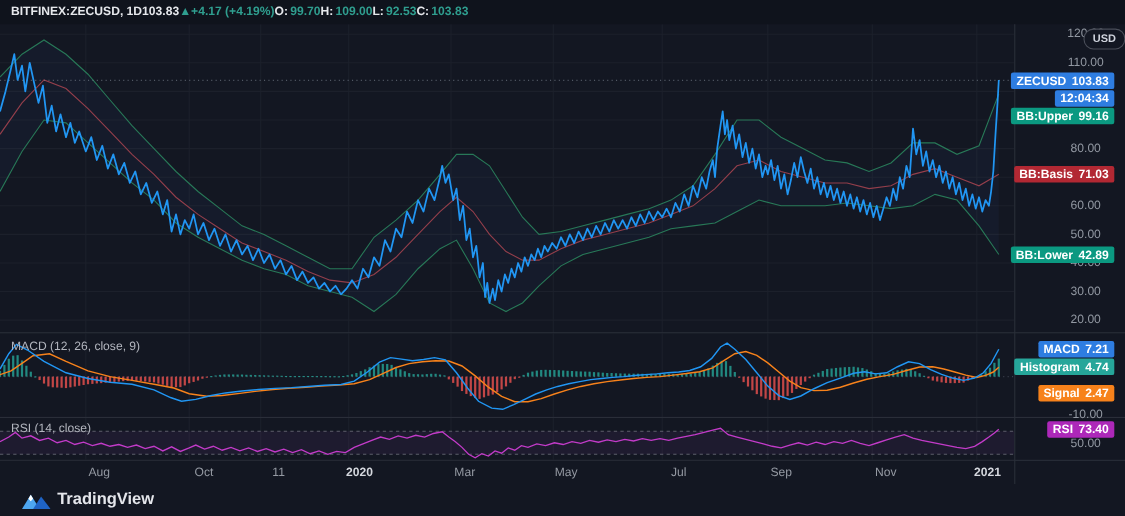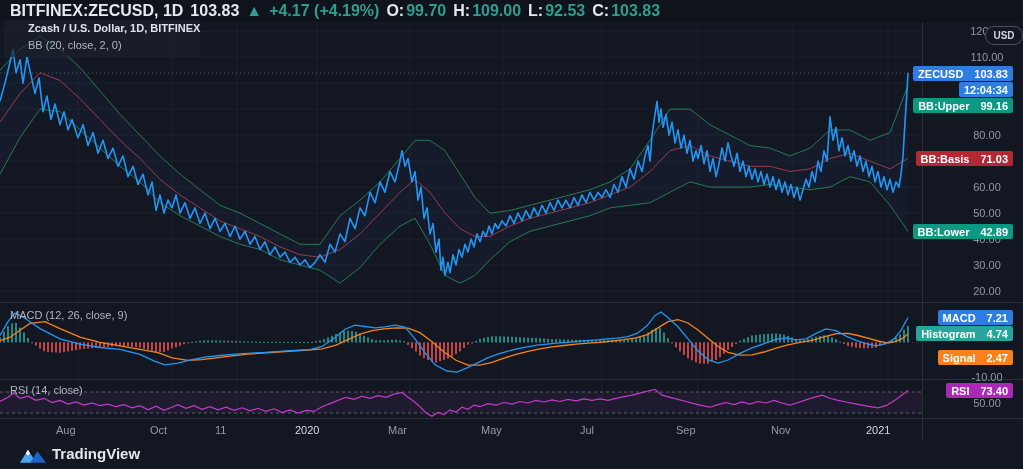--- a/index.html
+++ b/index.html
@@ -1,45 +1,45 @@
 <!DOCTYPE html>
 <html><head>
 <meta charset="utf-8">
 <style>
   html,body{margin:0;padding:0;background:#0c0f16;}
   #app{position:relative;width:1023px;height:469px;background:#131722;overflow:hidden;
        font-family:"Liberation Sans","DejaVu Sans",sans-serif;color:#d1d4dc;}
   
   .hdr{position:absolute;top:0;left:0;right:0;height:22px;background:#0f131c;display:flex;
-       align-items:center;padding-left:10px;gap:7px;font-size:16px;font-weight:700;white-space:nowrap;}
+       align-items:center;padding-left:10px;font-size:11px;font-weight:700;white-space:nowrap;}
   .hdr .teal{color:#2f9e8f;}
   .hdr .w{color:#e6e8ec;}
   .hdr .ohlc{display:flex;gap:2px;align-items:baseline;}
   
   .pane{position:absolute;left:0;width:922px;}
   .pane svg{position:absolute;left:0;top:0;display:block;}
   .hline{position:absolute;left:0;right:0;height:1px;background:#2a2e39;}
   
   .legend{position:absolute;left:4px;top:20px;z-index:5;}
   .legend-bg{position:absolute;left:0;top:0;width:196px;height:37px;background:rgba(27,32,43,0.68);}
   .legend-title{position:relative;margin-left:24px;font-size:11px;font-weight:700;color:#dfe2e8;line-height:17px;}
   .legend-sub{position:relative;margin-left:24px;font-size:11px;color:#b2b5be;line-height:16px;}
   .pane-label{position:absolute;left:10px;z-index:5;font-size:11px;color:#b2b5be;}
   
   .axis{position:absolute;left:922px;top:22px;width:101px;height:418px;border-left:1px solid #2a2e39;z-index:6;}
   .tick{position:absolute;left:26px;width:76px;text-align:center;font-size:11px;line-height:14px;color:#9298a2;}
-  .badge{position:absolute;right:11px;height:15px;display:flex;align-items:center;gap:11px;
+  .badge{position:absolute;right:11px;height:15px;display:flex;align-items:center;gap:5px;
          padding:0 5px;border-radius:2px;font-size:11px;font-weight:700;color:#fff;z-index:7;white-space:nowrap;}
   .usd-btn{position:absolute;left:62px;top:4px;width:36px;height:17px;border:1px solid #4a4e59;border-radius:9px;
          background:#131722;color:#cfd3dc;font-size:10px;font-weight:700;display:flex;align-items:center;
          justify-content:center;z-index:8;}
   
   .time-axis{position:absolute;left:0;top:419px;width:922px;height:21px;background:#131722;}
-  .tlabel{position:absolute;top:5px;width:44px;margin-left:-22px;text-align:left;font-size:11px;color:#959aa3;}
-  .tlabel.bold{color:#d5d8de;font-weight:400;}
+  .tlabel{position:absolute;top:5px;width:44px;margin-left:-22px;text-align:right;font-size:11px;color:#959aa3;}
+  .tlabel.bold{color:#d5d8de;font-weight:700;}
   
   .footer{position:absolute;left:0;top:440px;width:1023px;height:29px;background:#131722;}
   .brand{position:absolute;left:52px;top:5px;font-size:15px;font-weight:700;color:#e4e6eb;}
   .logo{position:absolute;left:20px;top:6px;}
 </style>
 </head>
 <body>
 
 <div id="app">
 
@@ -359,25 +359,20 @@
         <line x1="0" y1="33.0" x2="922" y2="33.0" stroke="#9598a1" stroke-width="1" stroke-dasharray="3 3" opacity="0.55"></line>
         <path d="M0,21.5L8,17.3L14,13.1L20,18.3L28,16.2L36,20.4L44,18.3L52,22.5L60,20.4L68,24.1L76,22.0L84,25.1L92,23.0L100,25.7L108,24.1L116,26.7L124,24.6L132,27.8L140,25.7L148,29.9L156,26.2L164,30.4L172,27.2L178,24.6L186,28.3L194,25.7L202,29.3L210,26.7L218,29.9L226,27.2L234,30.4L242,27.8L250,30.9L258,28.3L266,31.4L274,28.8L282,32.5L290,29.9L298,33.0L306,30.4L314,31.4L322,26.7L330,23.6L338,20.4L346,17.3L354,19.4L362,16.2L370,18.3L378,15.7L386,17.3L394,14.1L402,12.5L408,17.3L414,21.5L420,26.7L426,33.0L432,36.2L438,32.5L444,34.6L450,29.9L456,32.0L462,27.2L468,29.3L474,25.1L480,26.7L488,23.6L496,25.1L504,22.5L512,24.1L520,21.5L528,23.0L536,20.4L544,22.0L552,19.9L560,21.5L568,19.4L576,20.9L584,18.8L592,20.4L600,18.8L608,20.4L616,18.3L624,16.7L632,15.2L640,13.1L648,11.0L655,9.4L662,15.2L670,17.3L678,19.4L686,21.5L694,23.6L702,25.7L710,27.2L718,24.6L726,22.5L734,24.6L742,22.0L750,24.1L758,21.5L766,23.0L774,20.4L782,23.0L790,25.1L798,22.5L806,19.9L814,17.3L822,15.2L830,18.3L838,20.4L846,22.0L854,23.6L862,25.1L870,26.7L878,27.8L886,25.7L893,21.5L899,17.3L904,13.6L908,10.2" fill="none" stroke="#c33bc9" stroke-width="1.2"></path>
       </svg>
     </div>
 
   <div class="hline" style="top:302px;"></div>
   <div class="hline" style="top:379px;"></div>
   <div class="hline" style="top:418px;"></div>
   <div class="hline" style="top:440px;background:#1d212c;"></div>
 
-  <div class="legend">
-    <div class="legend-bg"></div>
-    <div class="legend-title">Zcash / U.S. Dollar, 1D, BITFINEX</div>
-    <div class="legend-sub">BB (20, close, 2, 0)</div>
-  </div>
   <div class="pane-label" style="top:309px;">MACD (12, 26, close, 9)</div>
   <div class="pane-label" style="top:384px;">RSI (14, close)</div>
 
   <div class="axis" id="price-axis">
     <div class="usd-btn">USD</div>
   <div class="tick" style="top: 2px;">120.00</div>
       <div class="tick" style="top: 28px;">110.00</div>
       <div class="tick" style="top: 80px;">90.00</div>
       <div class="tick" style="top: 106px;">80.00</div>
       <div class="tick" style="top: 158px;">60.00</div>

